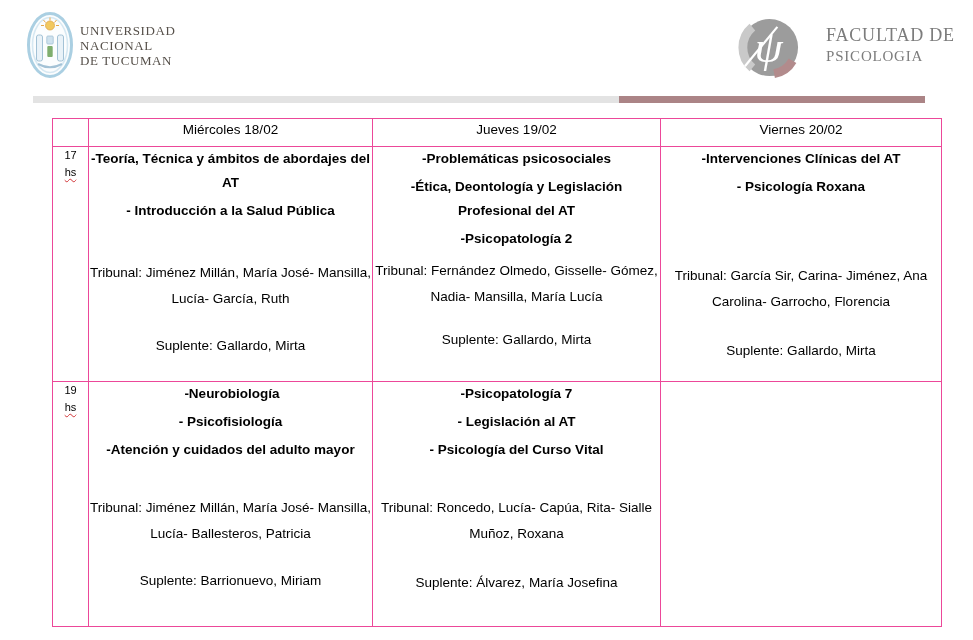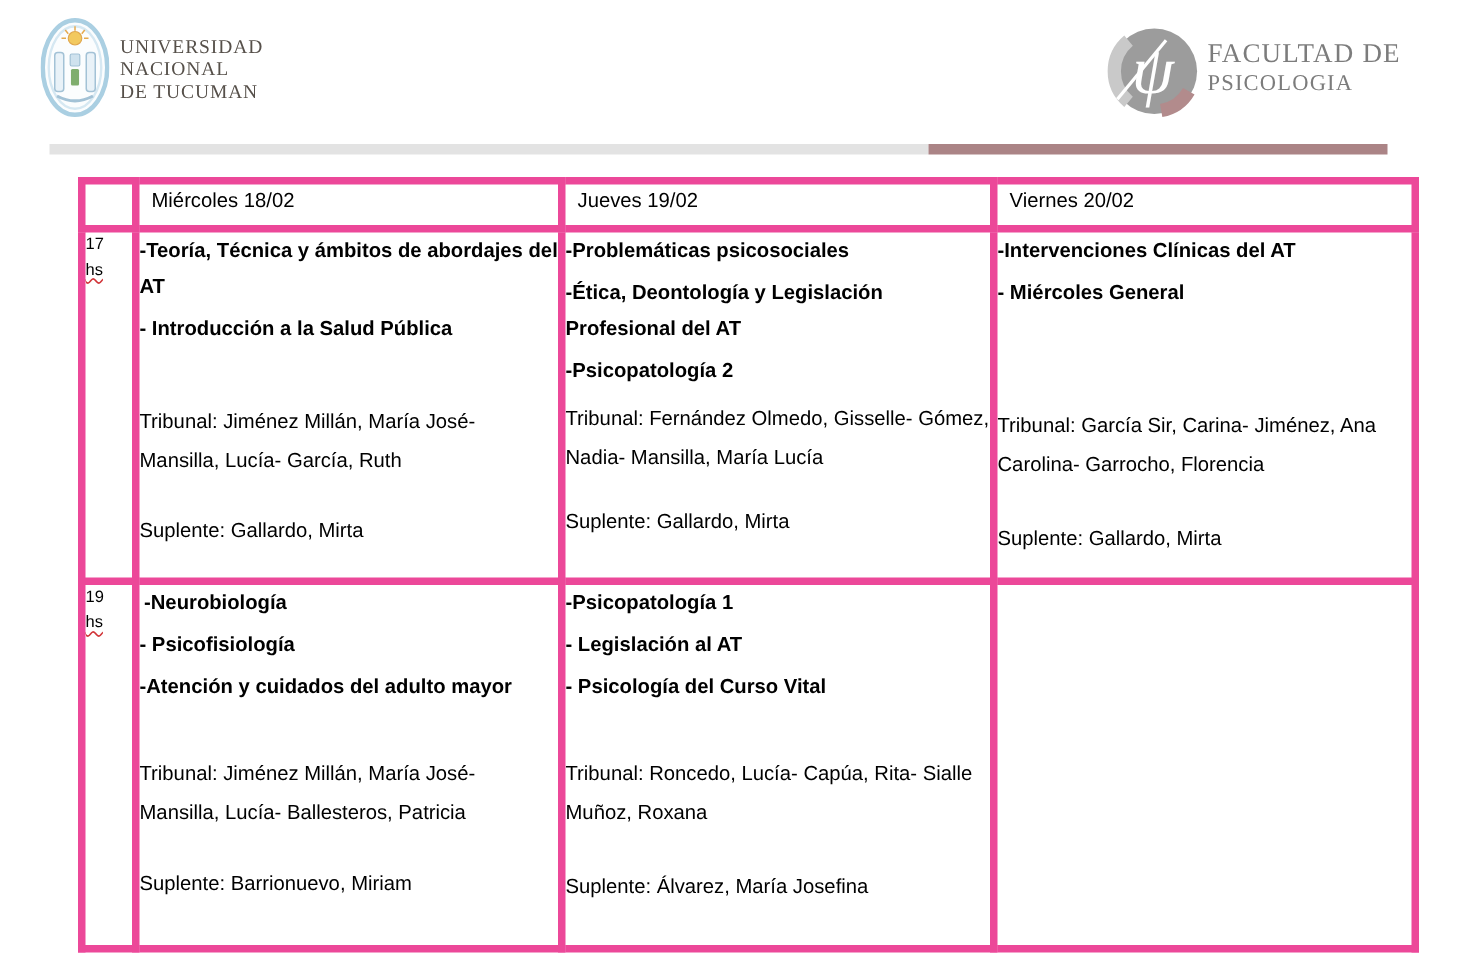--- a/index.html
+++ b/index.html
@@ -38,21 +38,21 @@
     white-space: pre-line;
   }
   .fac-logo {
     position: absolute;
     left: 738px;
     top: 16px;
     display: flex;
     align-items: flex-start;
   }
   .fac-text {
-    margin-left: 4px;
+    margin-left: 25px;
     margin-top: 9px;
     font-family: "Liberation Serif", serif;
     color: #7c7c7c;
     letter-spacing: 0.8px;
   }
   .fac-text .l1 { font-size: 18px; line-height: 20px; }
   .fac-text .l2 { font-size: 15px; line-height: 22px; }
 
   
   .bar-gray {
@@ -76,25 +76,25 @@
   table.schedule {
     position: absolute;
     left: 52px;
     top: 118px;
     width: 889px;
     border-collapse: collapse;
     table-layout: fixed;
     font-size: 13.5px;
   }
   table.schedule td, table.schedule th {
-    border: 5px solid #ec4899;
+    border: 1px solid #ec4899;
     vertical-align: top;
     padding: 0;
     font-weight: normal;
-    text-align: left;
+    text-align: center;
   }
   tr.head-row th { height: 24px; padding: 3px 8px 0 8px; }
   td.time-cell {
     padding: 4px 4px 0 6px;
     line-height: 17px;
     font-size: 11px;
   }
   .hs {
     text-decoration-line: underline;
     text-decoration-style: wavy;
@@ -200,21 +200,21 @@
         <p class="subject">-Problemáticas psicosociales</p>
         <p class="subject">-Ética, Deontología y Legislación Profesional del AT</p>
         <p class="subject">-Psicopatología 2</p>
         <div class="gap g3"></div>
         <p class="meta">Tribunal: Fernández Olmedo, Gisselle- Gómez, Nadia- Mansilla, María Lucía</p>
         <div class="gap g17"></div>
         <p class="meta">Suplente: Gallardo, Mirta</p>
       </td>
       <td class="body-cell">
         <p class="subject">-Intervenciones Clínicas del AT</p>
-        <p class="subject">- Miércoles General</p>
+        <p class="subject">- Psicología Roxana</p>
         <div class="gap g60"></div>
         <p class="meta">Tribunal: García Sir, Carina- Jiménez, Ana Carolina- Garrocho, Florencia</p>
         <div class="gap g23"></div>
         <p class="meta">Suplente: Gallardo, Mirta</p>
       </td>
     </tr>
 
     <tr style="height:245px">
       <td class="time-cell">
         <span>19</span><br>
@@ -223,21 +223,21 @@
       <td class="body-cell">
         <p class="subject" style="padding-left:3px">-Neurobiología</p>
         <p class="subject">- Psicofisiología</p>
         <p class="subject">-Atención y cuidados del adulto mayor</p>
         <div class="gap g29"></div>
         <p class="meta">Tribunal:  Jiménez Millán, María José- Mansilla, Lucía- Ballesteros, Patricia</p>
         <div class="gap g21"></div>
         <p class="meta">Suplente: Barrionuevo, Miriam</p>
       </td>
       <td class="body-cell">
-        <p class="subject">-Psicopatología 1</p>
+        <p class="subject">-Psicopatología 7</p>
         <p class="subject">- Legislación al AT</p>
         <p class="subject">- Psicología del Curso Vital</p>
         <div class="gap g29"></div>
         <p class="meta">Tribunal: Roncedo, Lucía- Capúa, Rita- Sialle Muñoz, Roxana</p>
         <div class="gap g23"></div>
         <p class="meta">Suplente: Álvarez, María Josefina</p>
       </td>
       <td class="body-cell"></td>
     </tr>
   </tbody>

